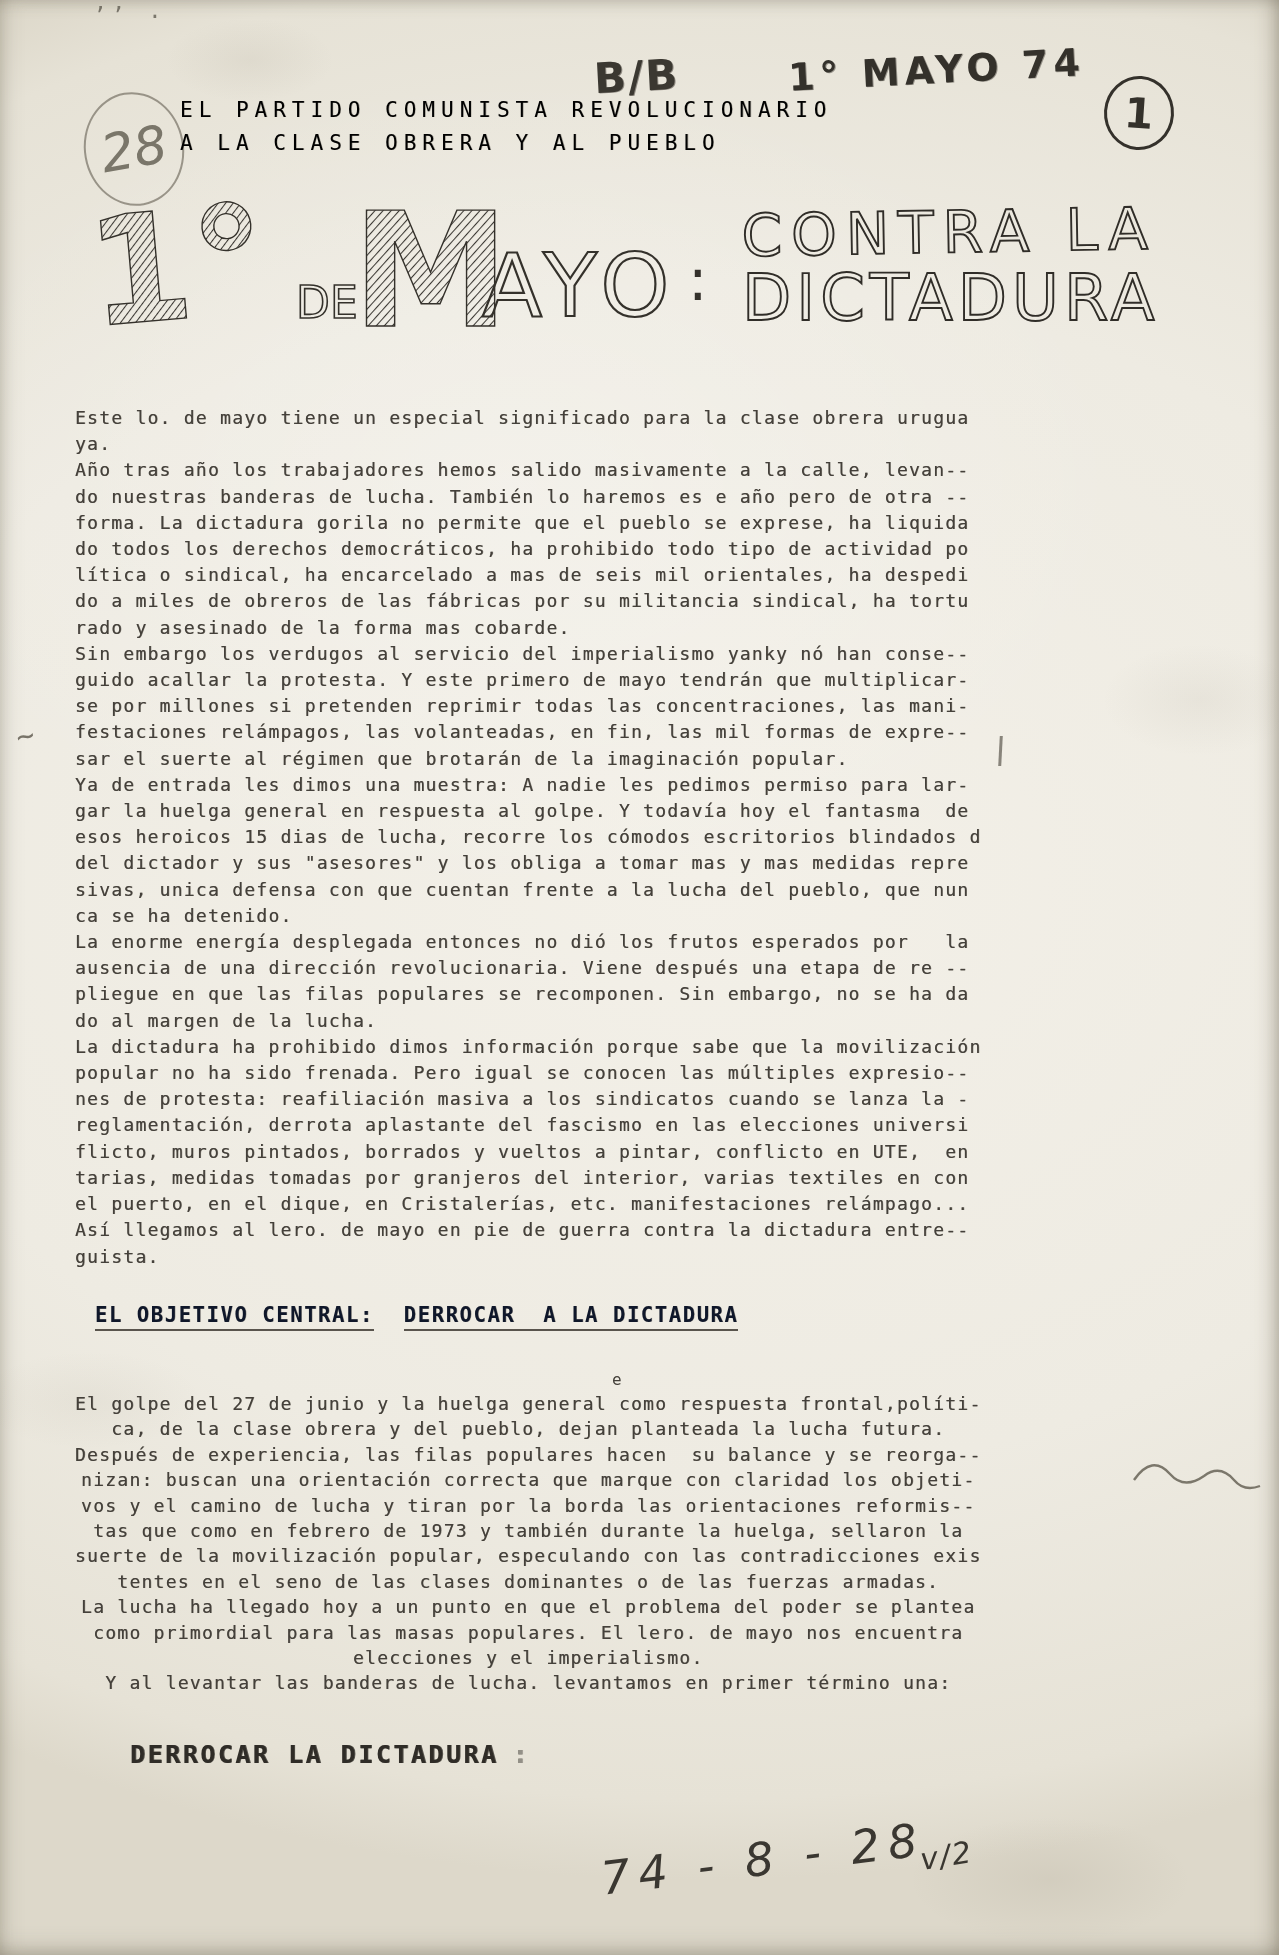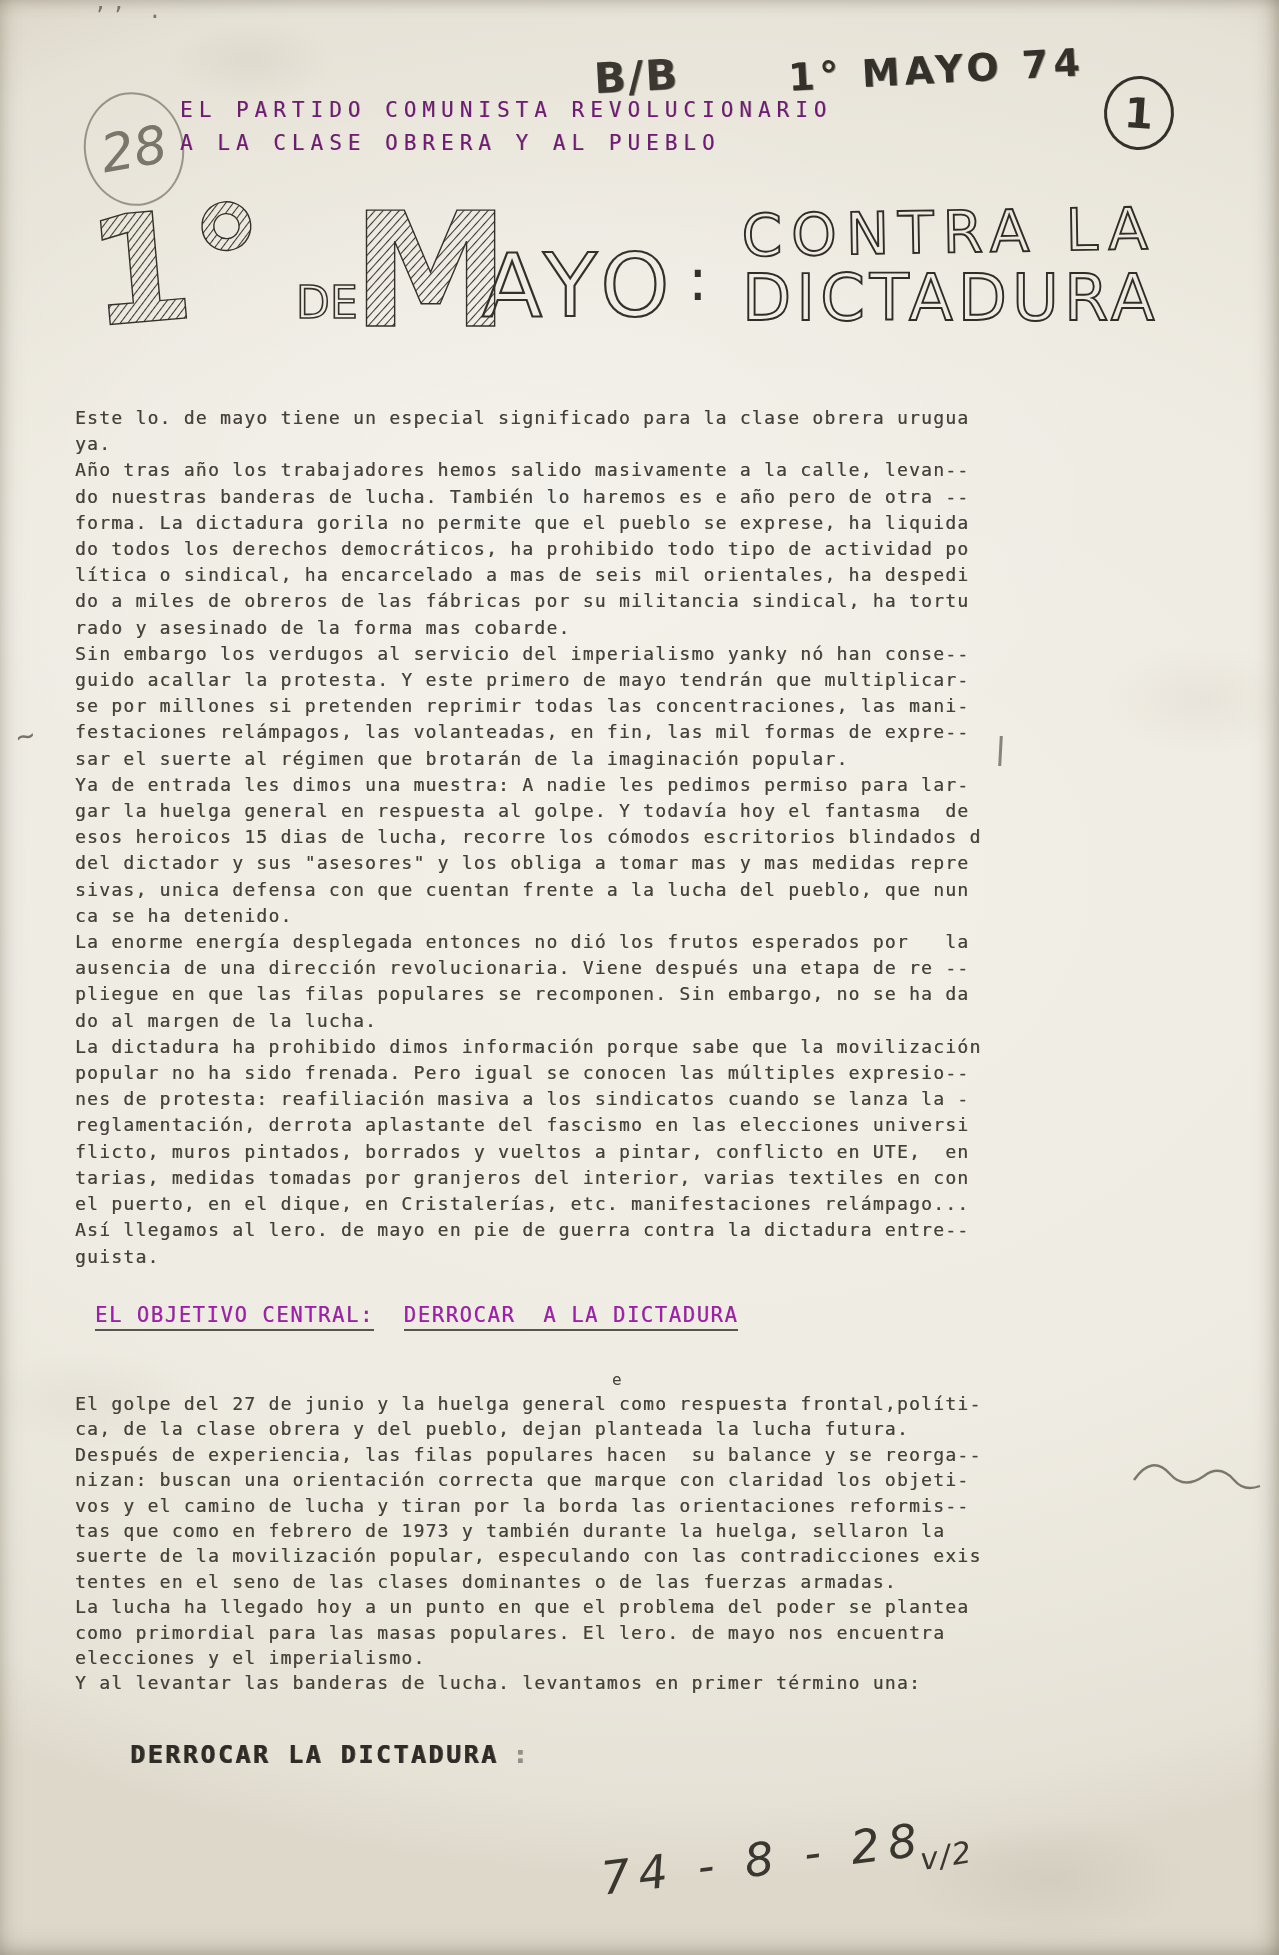--- a/index.html
+++ b/index.html
@@ -26,30 +26,30 @@
       radial-gradient(200px 90px at 1050px 1880px, rgba(120,110,90,.10), transparent 70%),
       radial-gradient(160px 70px at 90px 1400px, rgba(120,110,90,.06), transparent 70%),
       radial-gradient(140px 80px at 1200px 700px, rgba(120,110,90,.07), transparent 70%);
   }
   
   .type{
     color:#44403a;
     text-shadow:0.45px 0.35px 0 rgba(58,53,46,.55);
   }
   .hdr-line{
-    position:absolute;font-size:21px;letter-spacing:6px;color:#701a75;
+    position:absolute;font-size:21px;letter-spacing:6px;color:#000000;
     text-shadow:0.6px 0.4px 0 rgba(70,64,55,.4);white-space:pre;
   }
   .tblock{position:absolute;}
   .tline{white-space:pre;font-size:18px;letter-spacing:1.25px;}
   #block1 .tline{line-height:26.2px;}
-  #block2 .tline{line-height:25.4px;}
+  #block2 .tline{line-height:25.4px;text-align:center;}
   .heading{
     position:absolute;left:95px;top:1303px;font-size:20.5px;letter-spacing:1.6px;
-    color:#a21caf;white-space:pre;font-weight:normal;
+    color:#0f172a;white-space:pre;font-weight:bold;
     text-shadow:0.5px 0.3px 0 rgba(50,46,40,.5);
   }
   .heading .u{border-bottom:2px solid rgba(62,57,50,.85);padding-bottom:2px;}
   .heading .gap{display:inline-block;width:30px;}
   .slogan{
     position:absolute;left:130px;top:1740px;font-size:25px;letter-spacing:2.5px;
     font-weight:bold;color:#2f2c27;white-space:pre;
     text-shadow:0.9px 0.2px 0 rgba(40,37,32,.75);
   }
   .slogan .suffix{opacity:.45;margin-left:14px;}

